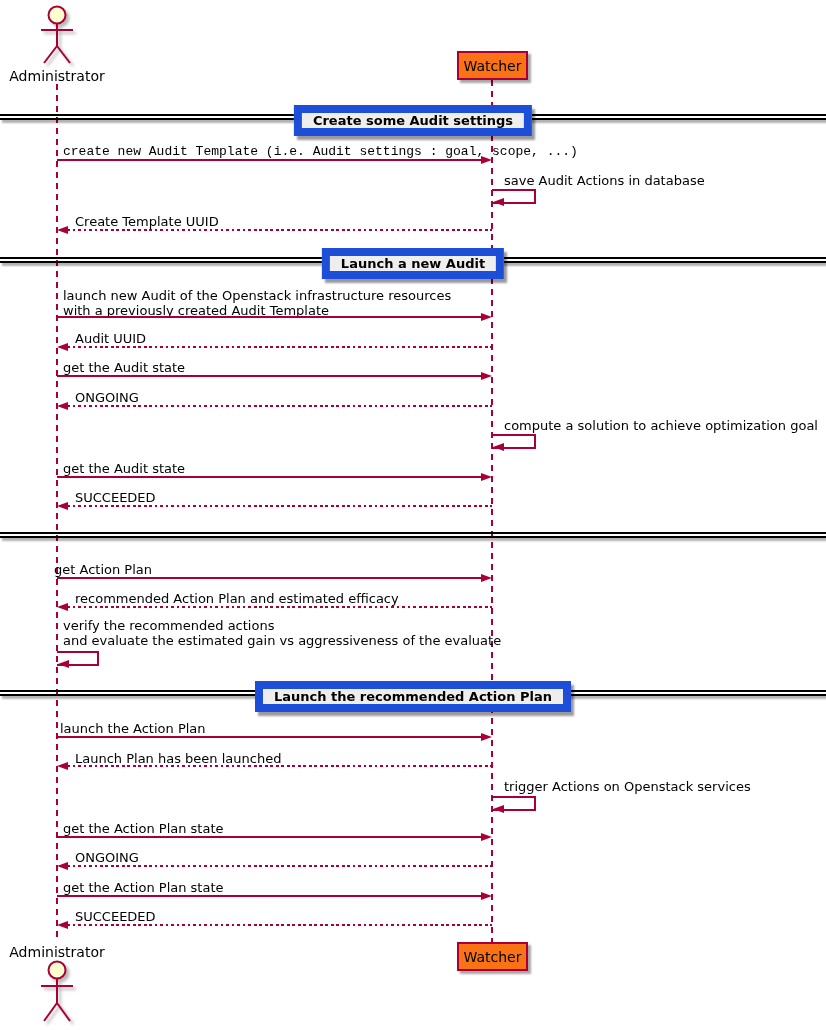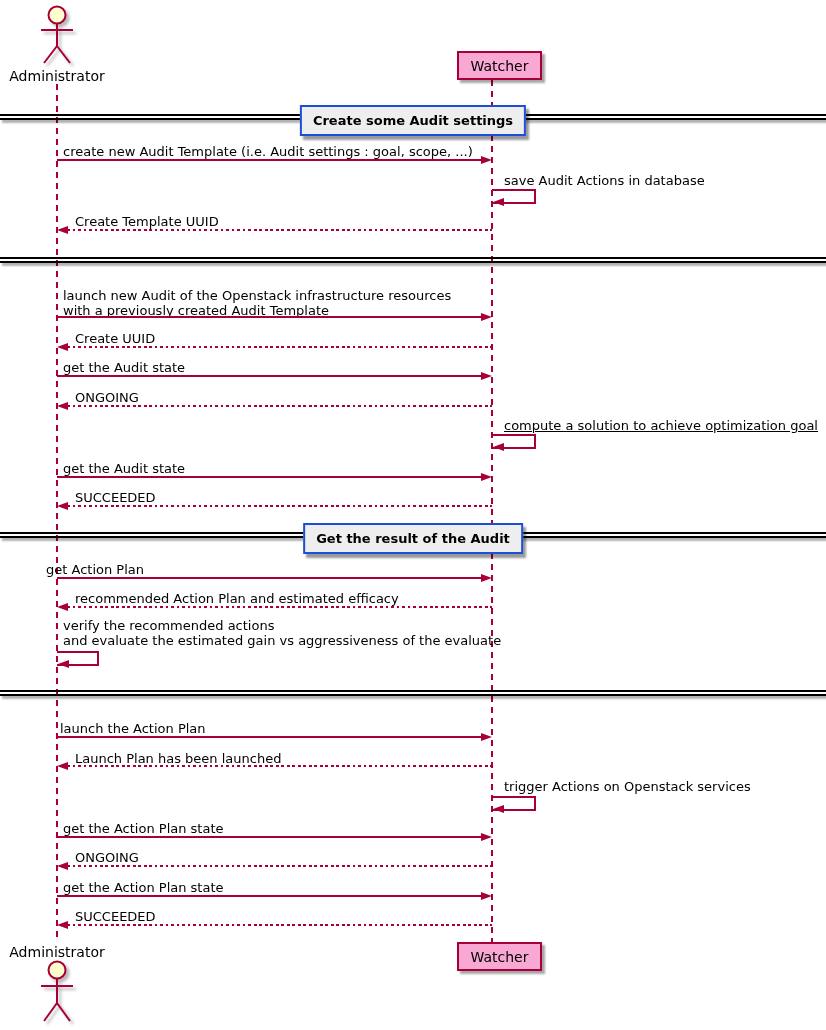--- a/index.html
+++ b/index.html
@@ -8,35 +8,35 @@
     background:#ffffff;
     font-family:"DejaVu Sans","Liberation Sans",sans-serif;
     color:#000;
   }
   .lifeline {
     position:absolute; width:1.5px;
     background:repeating-linear-gradient(180deg,#A80036 0 6px,transparent 6px 11px);
   }
   .actor-label { position:absolute; font-size:14px; text-align:center; }
   .participant {
-    position:absolute; left:457px; width:85px; height:29px; box-sizing:border-box;
-    background:#f9a8d4; border:2px solid #A80036;
+    position:absolute; left:457px; width:71px; height:29px; box-sizing:border-box;
+    background:#f97316; border:2px solid #A80036;
     display:flex; align-items:center; justify-content:center;
     font-size:14px; box-shadow:3px 3px 2px rgba(0,0,0,0.35);
   }
   .actor-svg { position:absolute; filter:drop-shadow(3px 3px 1.5px rgba(0,0,0,0.28)); }
   .div-lines {
     position:absolute; left:0; width:826px; height:6px; box-sizing:border-box;
     border-top:2px solid #000; border-bottom:2px solid #000;
     box-shadow:2px 3px 2px rgba(0,0,0,0.3);
   }
   .div-box {
     position:absolute; left:50%; transform:translateX(-50%);
-    background:#EEEEEE; border:2px solid #1d4ed8;
-    font-weight:bold; font-size:13px; padding:6px 11px;
+    background:#EEEEEE; border:8px solid #1d4ed8;
+    font-weight:bold; font-size:13px; padding:0 11px;
     white-space:nowrap; box-shadow:3px 4px 2px rgba(0,0,0,0.4);
   }
   .msg-label {
     position:absolute; font-size:13px; line-height:15px;
     white-space:pre-line; color:#000;
   }
   .line-solid { position:absolute; height:2px; background:#A80036; }
   .line-dash  {
     position:absolute; height:2px;
     background:repeating-linear-gradient(90deg,#A80036 0 2.5px,transparent 2.5px 5.5px);
@@ -74,105 +74,106 @@
   <div class="actor-label" style="left:-3px; top:68px; width:120px;">Administrator</div>
 
   <div class="participant" style="top:51px;">
     <span>Watcher</span>
   </div>
 
   <div class="div-lines" style="top:114px;"></div>
   <div class="div-box" style="top:105px;">Create some Audit settings</div>
 
   <div>
-    <div class="msg-label" style="left:63px; top:144px;">create new Audit Template (i.e. Audit settings : goal, scope, ...)</div>
+    <div class="msg-label" style="left:63px; top:144px;font-family:Liberation Mono, monospace;">create new Audit Template (i.e. Audit settings : goal, scope, ...)</div>
     <div class="line-solid" style="left:57px; top:159px; width:425px;"></div>
     <div class="arr-r" style="left:481px; top:156px;"></div>
   </div>
 
   <div>
     <div class="msg-label" style="left:504px; top:173px;">save Audit Actions in database</div>
     <div class="loop" style="left:492px; top:189px;"></div>
     <div class="arr-l" style="left:493px; top:198px;"></div>
   </div>
 
   <div>
     <div class="msg-label" style="left:75px; top:214px;">Create Template UUID</div>
     <div class="line-dash" style="left:67px; top:229px; width:425px;"></div>
     <div class="arr-l" style="left:57px; top:226px;"></div>
   </div>
 
   <div class="div-lines" style="top:257px;"></div>
+  <div class="div-box" style="top:248px;">Launch a new Audit</div>
 
   <div>
     <div class="msg-label" style="left:63px; top:288px;">launch new Audit of the Openstack infrastructure resources
 with a previously created Audit Template</div>
     <div class="line-solid" style="left:57px; top:316px; width:425px;"></div>
     <div class="arr-r" style="left:481px; top:313px;"></div>
   </div>
 
   <div>
-    <div class="msg-label" style="left:75px; top:331px;">Create UUID</div>
+    <div class="msg-label" style="left:75px; top:331px;">Audit UUID</div>
     <div class="line-dash" style="left:67px; top:346px; width:425px;"></div>
     <div class="arr-l" style="left:57px; top:343px;"></div>
   </div>
 
   <div>
     <div class="msg-label" style="left:63px; top:360px;">get the Audit state</div>
     <div class="line-solid" style="left:57px; top:375px; width:425px;"></div>
     <div class="arr-r" style="left:481px; top:372px;"></div>
   </div>
 
   <div>
     <div class="msg-label" style="left:75px; top:390px;">ONGOING</div>
     <div class="line-dash" style="left:67px; top:405px; width:425px;"></div>
     <div class="arr-l" style="left:57px; top:402px;"></div>
   </div>
 
   <div>
-    <div class="msg-label" style="left:504px; top:418px;text-decoration:underline;">compute a solution to achieve optimization goal</div>
+    <div class="msg-label" style="left:504px; top:418px;">compute a solution to achieve optimization goal</div>
     <div class="loop" style="left:492px; top:434px;"></div>
     <div class="arr-l" style="left:493px; top:443px;"></div>
   </div>
 
   <div>
     <div class="msg-label" style="left:63px; top:461px;">get the Audit state</div>
     <div class="line-solid" style="left:57px; top:476px; width:425px;"></div>
     <div class="arr-r" style="left:481px; top:473px;"></div>
   </div>
 
   <div>
     <div class="msg-label" style="left:75px; top:490px;">SUCCEEDED</div>
     <div class="line-dash" style="left:67px; top:505px; width:425px;"></div>
     <div class="arr-l" style="left:57px; top:502px;"></div>
   </div>
 
   <div class="div-lines" style="top:532px;"></div>
-  <div class="div-box" style="top:523px;">Get the result of the Audit</div>
-
-  <div>
-    <div class="msg-label" style="left:46px; top:562px;">get Action Plan</div>
+
+  <div>
+    <div class="msg-label" style="left:54px; top:562px;">get Action Plan</div>
     <div class="line-solid" style="left:57px; top:577px; width:425px;"></div>
     <div class="arr-r" style="left:481px; top:574px;"></div>
   </div>
 
   <div>
     <div class="msg-label" style="left:75px; top:591px;">recommended Action Plan and estimated efficacy</div>
     <div class="line-dash" style="left:67px; top:606px; width:425px;"></div>
     <div class="arr-l" style="left:57px; top:603px;"></div>
   </div>
 
   <div>
     <div class="msg-label" style="left:63px; top:618px;">verify the recommended actions
 and evaluate the estimated gain vs aggressiveness of the evaluate</div>
     <div class="loop" style="left:57px; top:651px; width:42px;"></div>
     <div class="arr-l" style="left:58px; top:660px;"></div>
   </div>
 
   <div class="div-lines" style="top:690px;"></div>
+  <div class="div-box" style="top:681px;">Launch the recommended Action Plan</div>
 
   <div>
     <div class="msg-label" style="left:60px; top:721px;">launch the Action Plan</div>
     <div class="line-solid" style="left:57px; top:736px; width:425px;"></div>
     <div class="arr-r" style="left:481px; top:733px;"></div>
   </div>
 
   <div>
     <div class="msg-label" style="left:75px; top:751px;">Launch Plan has been launched</div>
     <div class="line-dash" style="left:67px; top:765px; width:425px;"></div>

